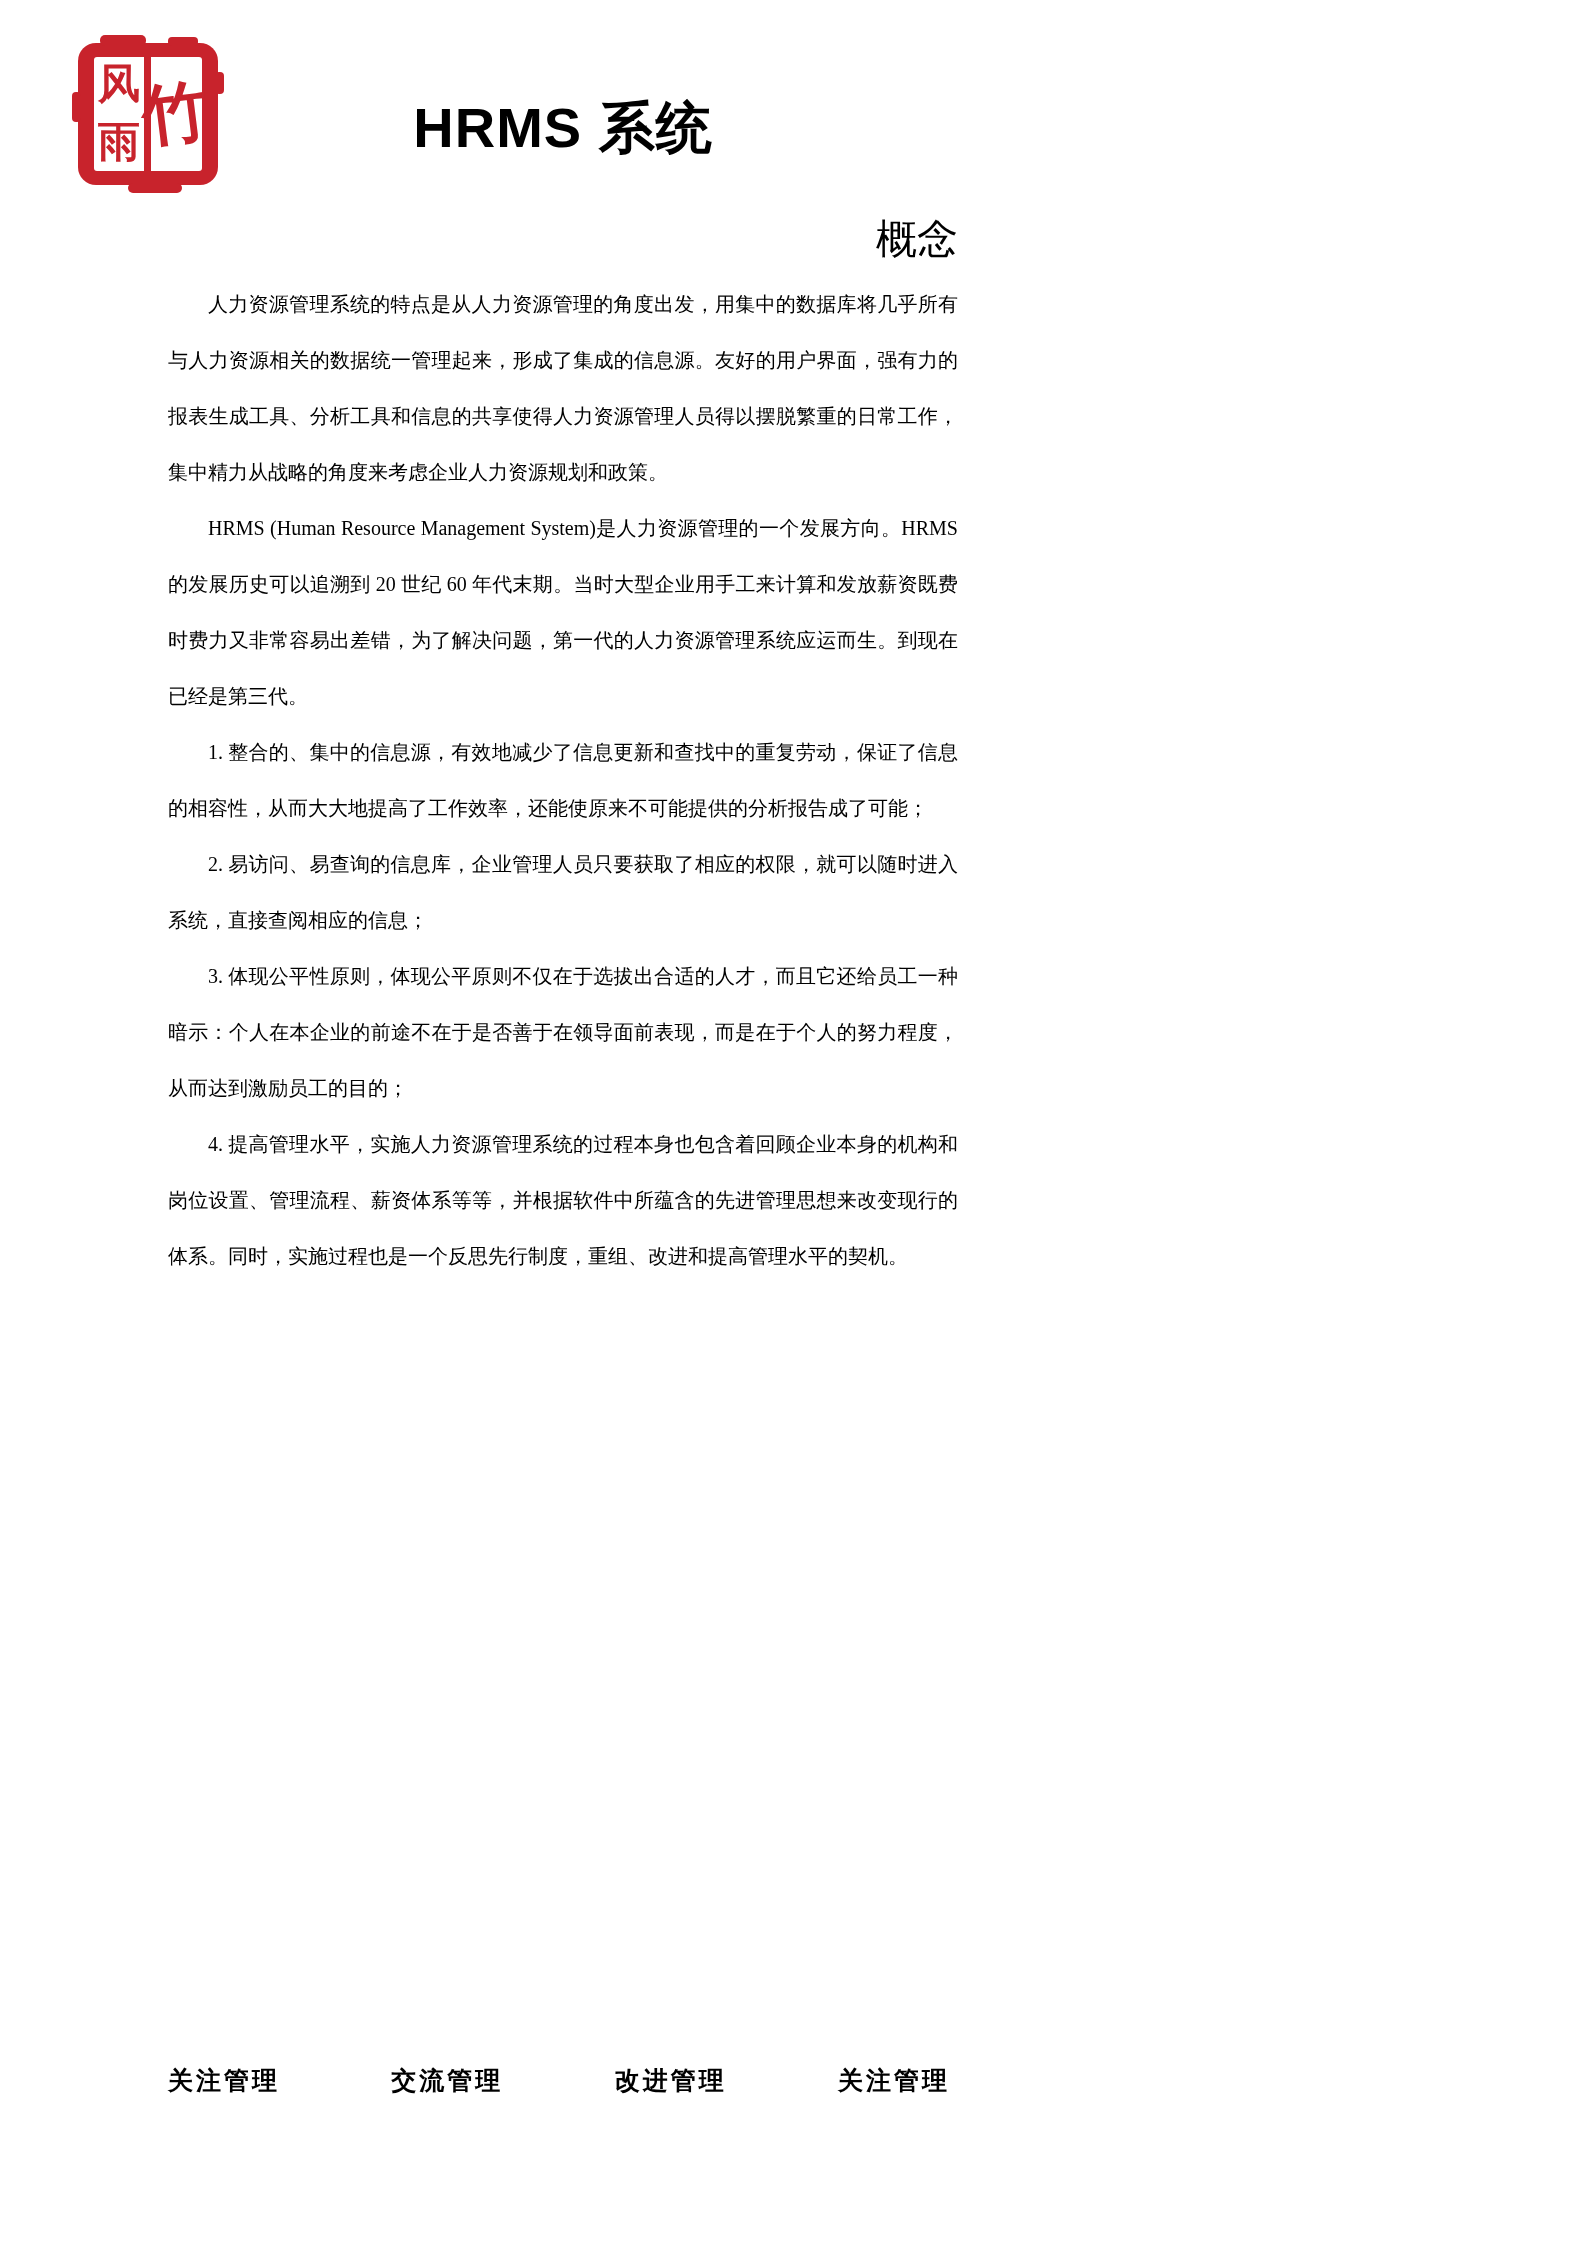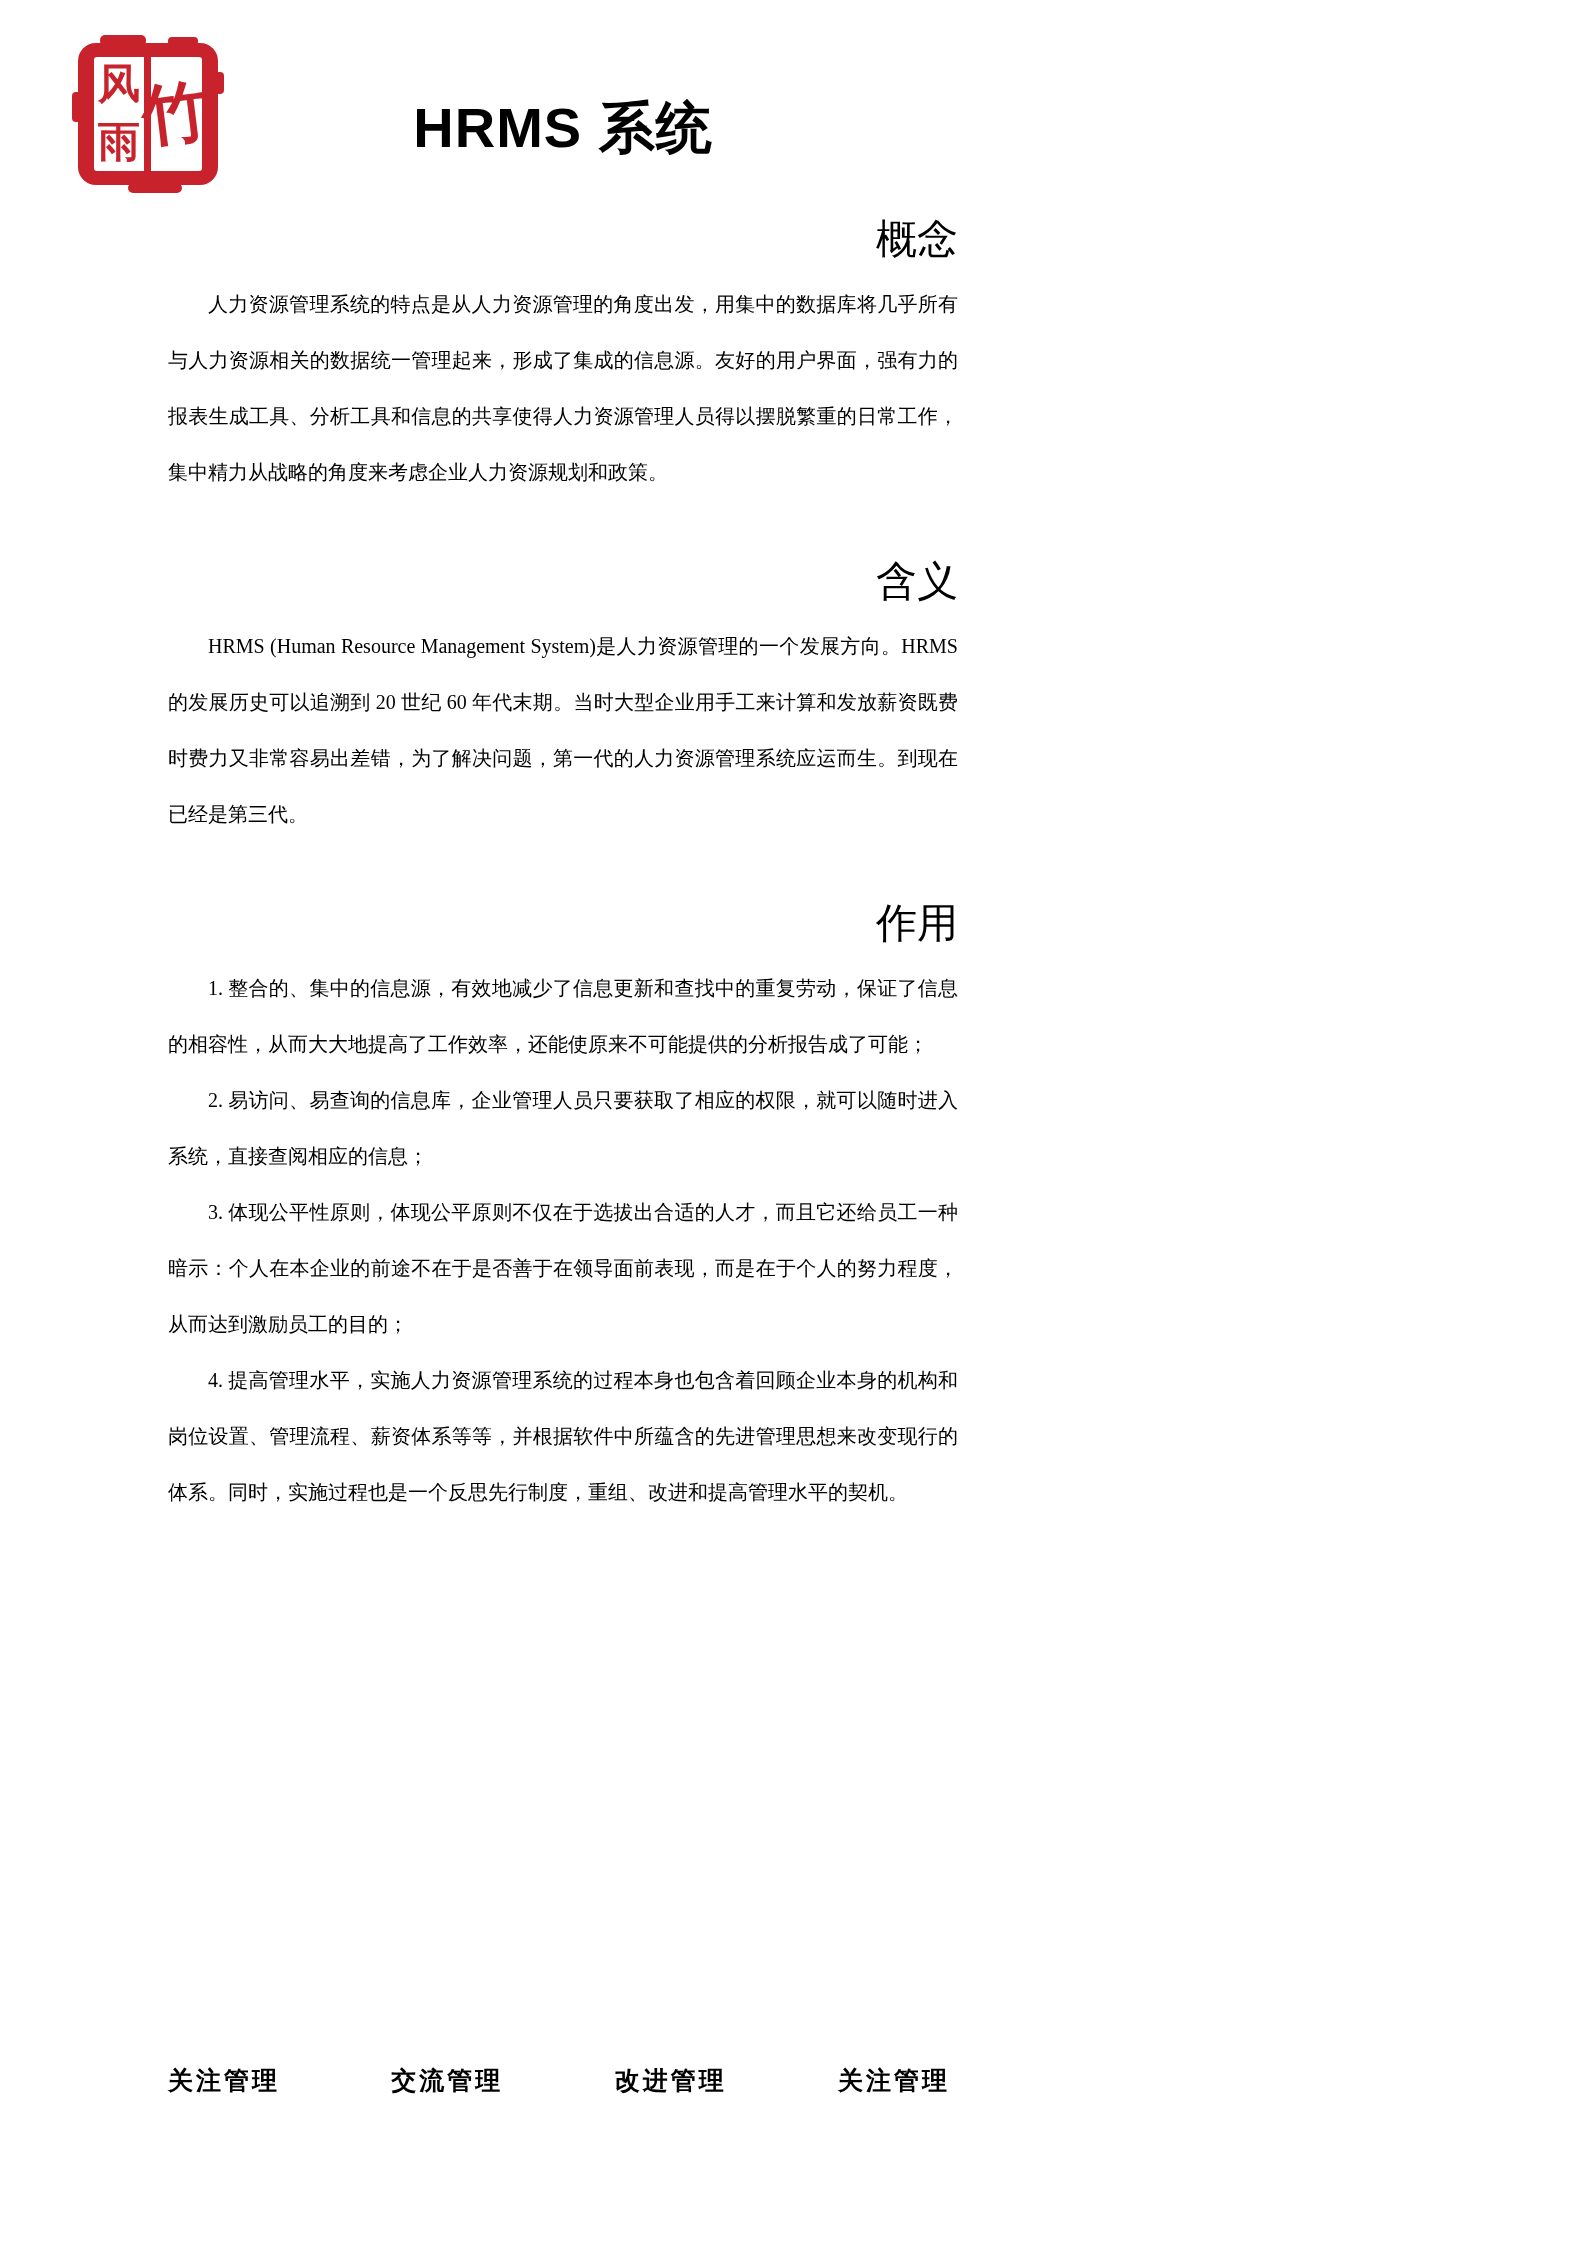--- a/index.html
+++ b/index.html
@@ -89,24 +89,22 @@
     <text x="47" y="122" text-anchor="middle" font-size="42" font-weight="700" fill="#c8232c" font-family="Liberation Serif, DejaVu Serif, serif">雨</text>
     <text x="104" y="102" text-anchor="middle" font-size="66" font-weight="700" fill="#c8232c" font-family="Liberation Serif, DejaVu Serif, serif" transform="rotate(-7 104 85)">竹</text>
   </svg>
 
   <div class="content">
     <h1 class="doc-title">HRMS 系统</h1>
 
     <h2 class="section-heading">概念</h2>
     <p class="para">人力资源管理系统的特点是从人力资源管理的角度出发，用集中的数据库将几乎所有与人力资源相关的数据统一管理起来，形成了集成的信息源。友好的用户界面，强有力的报表生成工具、分析工具和信息的共享使得人力资源管理人员得以摆脱繁重的日常工作，集中精力从战略的角度来考虑企业人力资源规划和政策。</p>
 
-    <h2 class="section-heading">含义</h2>
     <p class="para">HRMS (Human Resource Management System)是人力资源管理的一个发展方向。HRMS 的发展历史可以追溯到 20 世纪 60 年代末期。当时大型企业用手工来计算和发放薪资既费时费力又非常容易出差错，为了解决问题，第一代的人力资源管理系统应运而生。到现在已经是第三代。</p>
 
-    <h2 class="section-heading">作用</h2>
     <p class="para">1. 整合的、集中的信息源，有效地减少了信息更新和查找中的重复劳动，保证了信息的相容性，从而大大地提高了工作效率，还能使原来不可能提供的分析报告成了可能；</p>
     <p class="para">2. 易访问、易查询的信息库，企业管理人员只要获取了相应的权限，就可以随时进入系统，直接查阅相应的信息；</p>
     <p class="para">3. 体现公平性原则，体现公平原则不仅在于选拔出合适的人才，而且它还给员工一种暗示：个人在本企业的前途不在于是否善于在领导面前表现，而是在于个人的努力程度，从而达到激励员工的目的；</p>
     <p class="para">4. 提高管理水平，实施人力资源管理系统的过程本身也包含着回顾企业本身的机构和岗位设置、管理流程、薪资体系等等，并根据软件中所蕴含的先进管理思想来改变现行的体系。同时，实施过程也是一个反思先行制度，重组、改进和提高管理水平的契机。</p>
   </div>
 
   <div class="footer">
     <span class="footer-item">关注管理</span>
     <span class="footer-item">交流管理</span>
     <span class="footer-item">改进管理</span>

